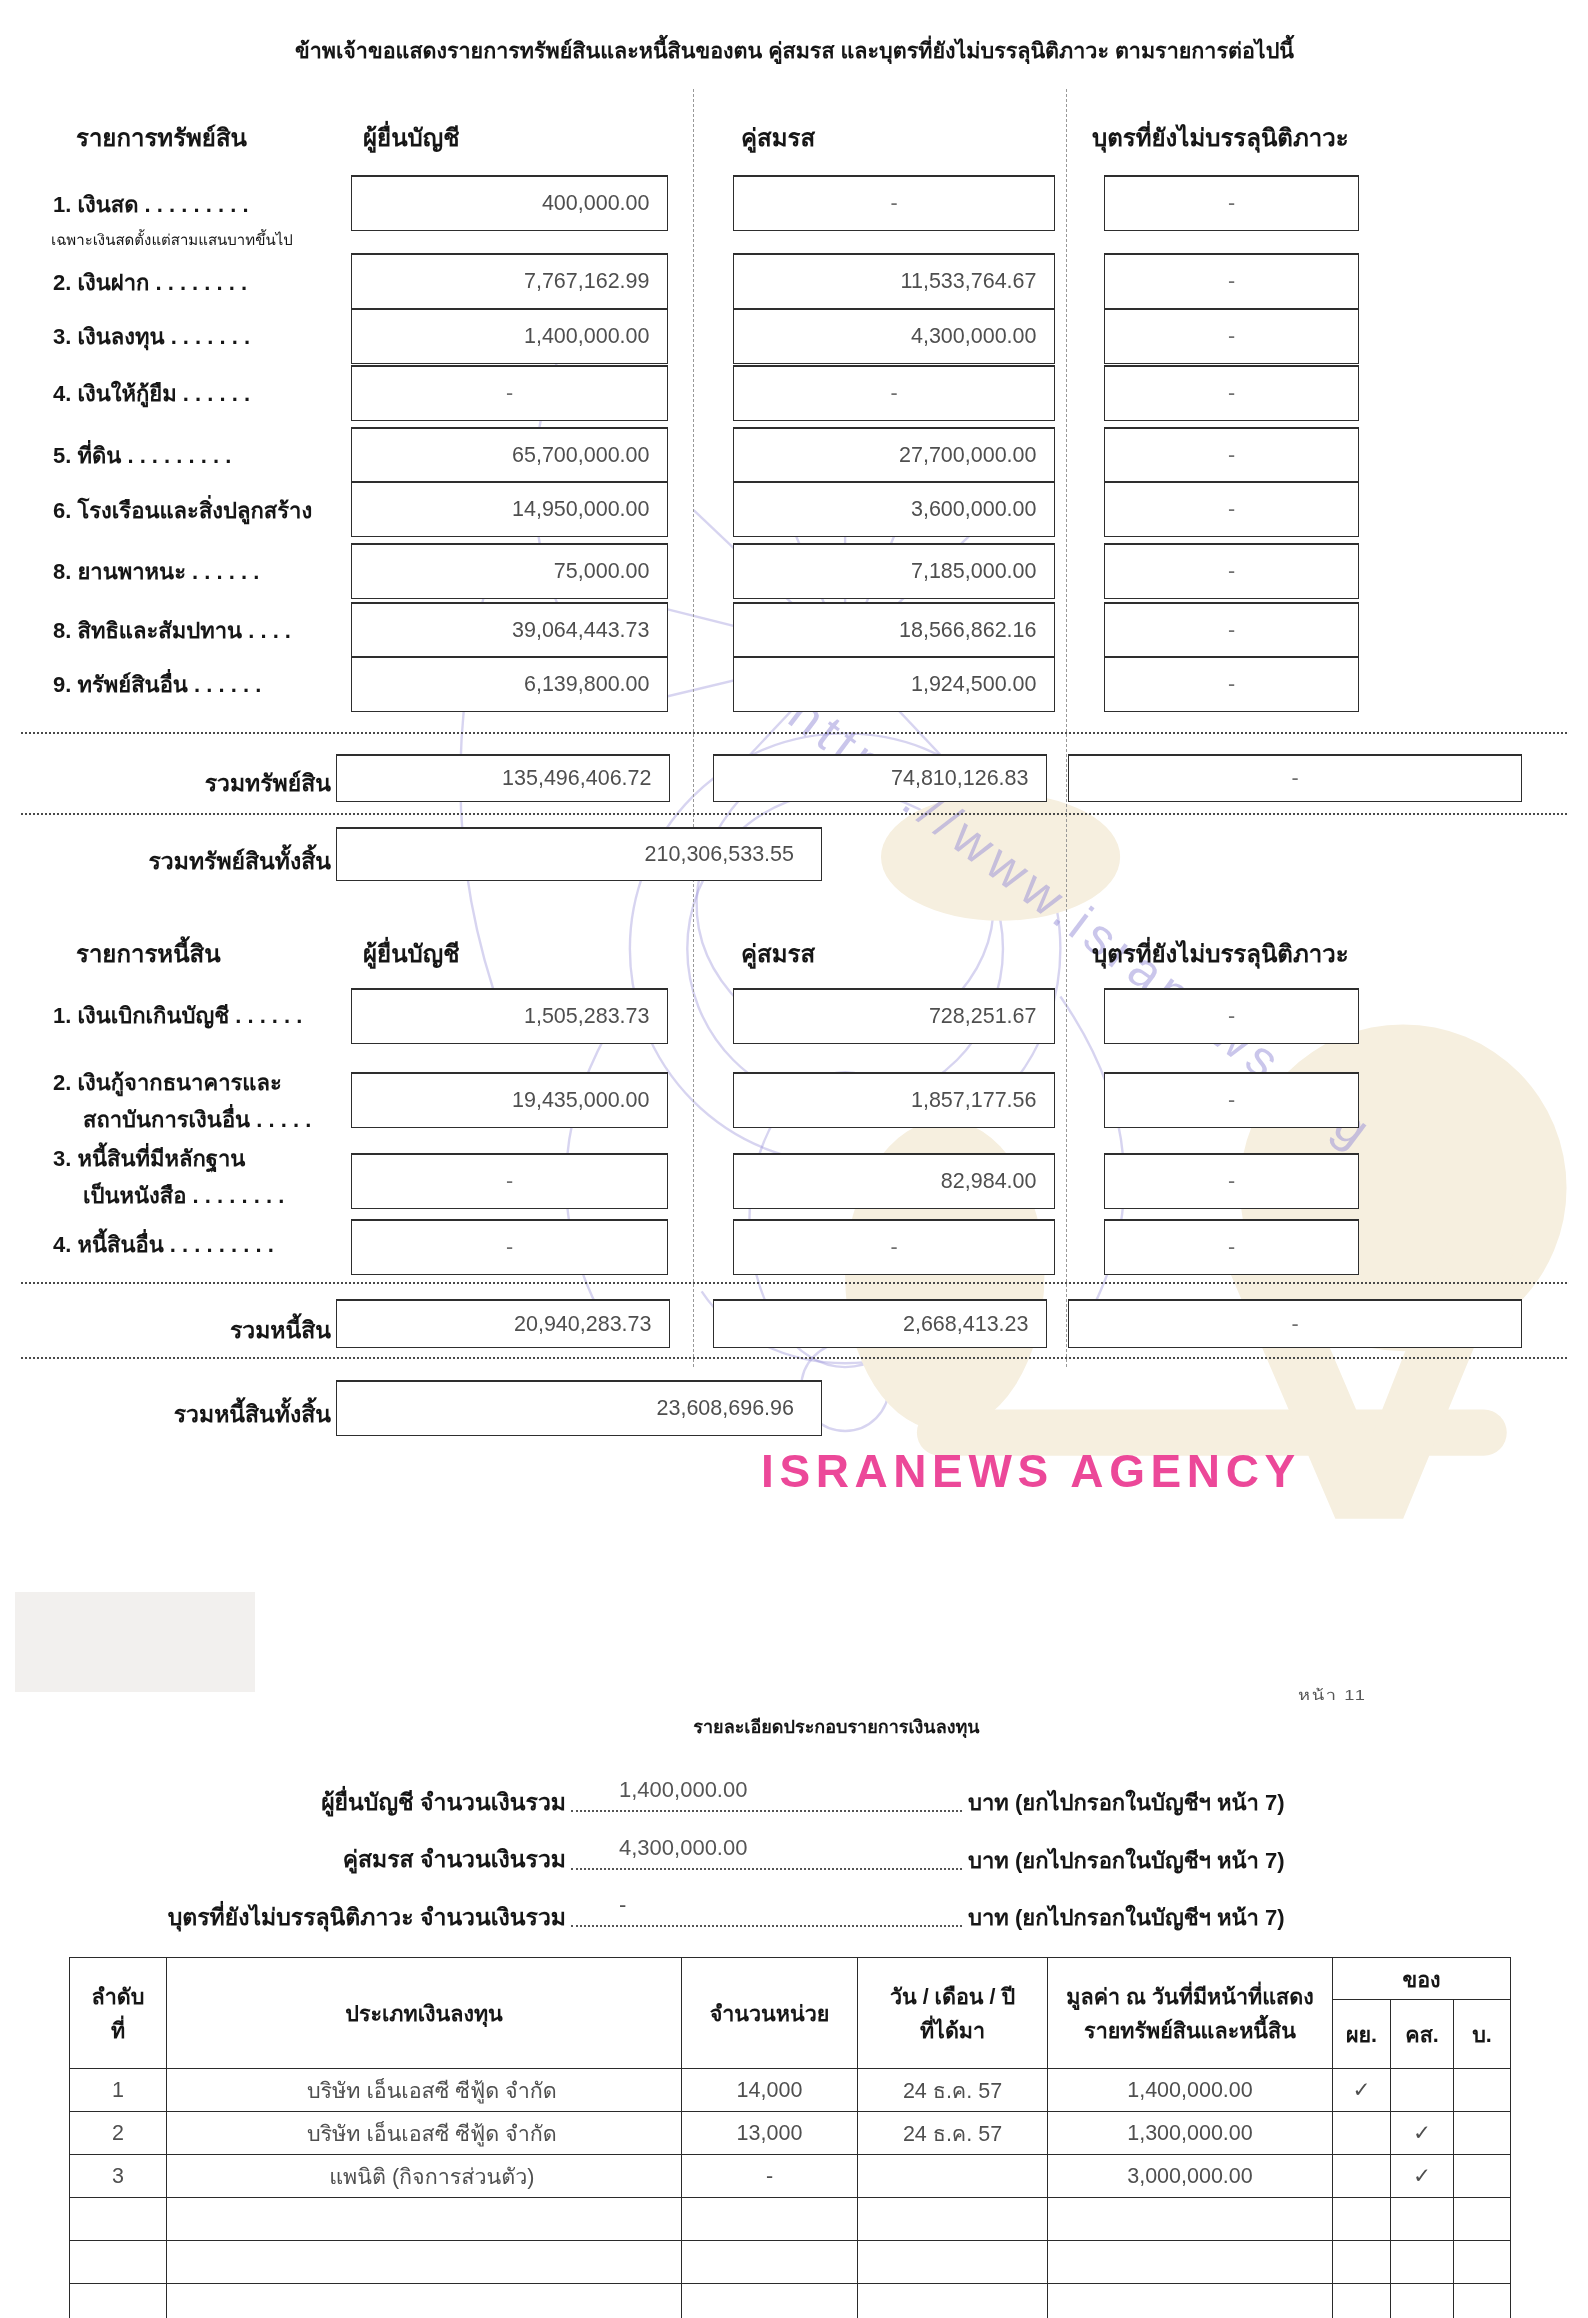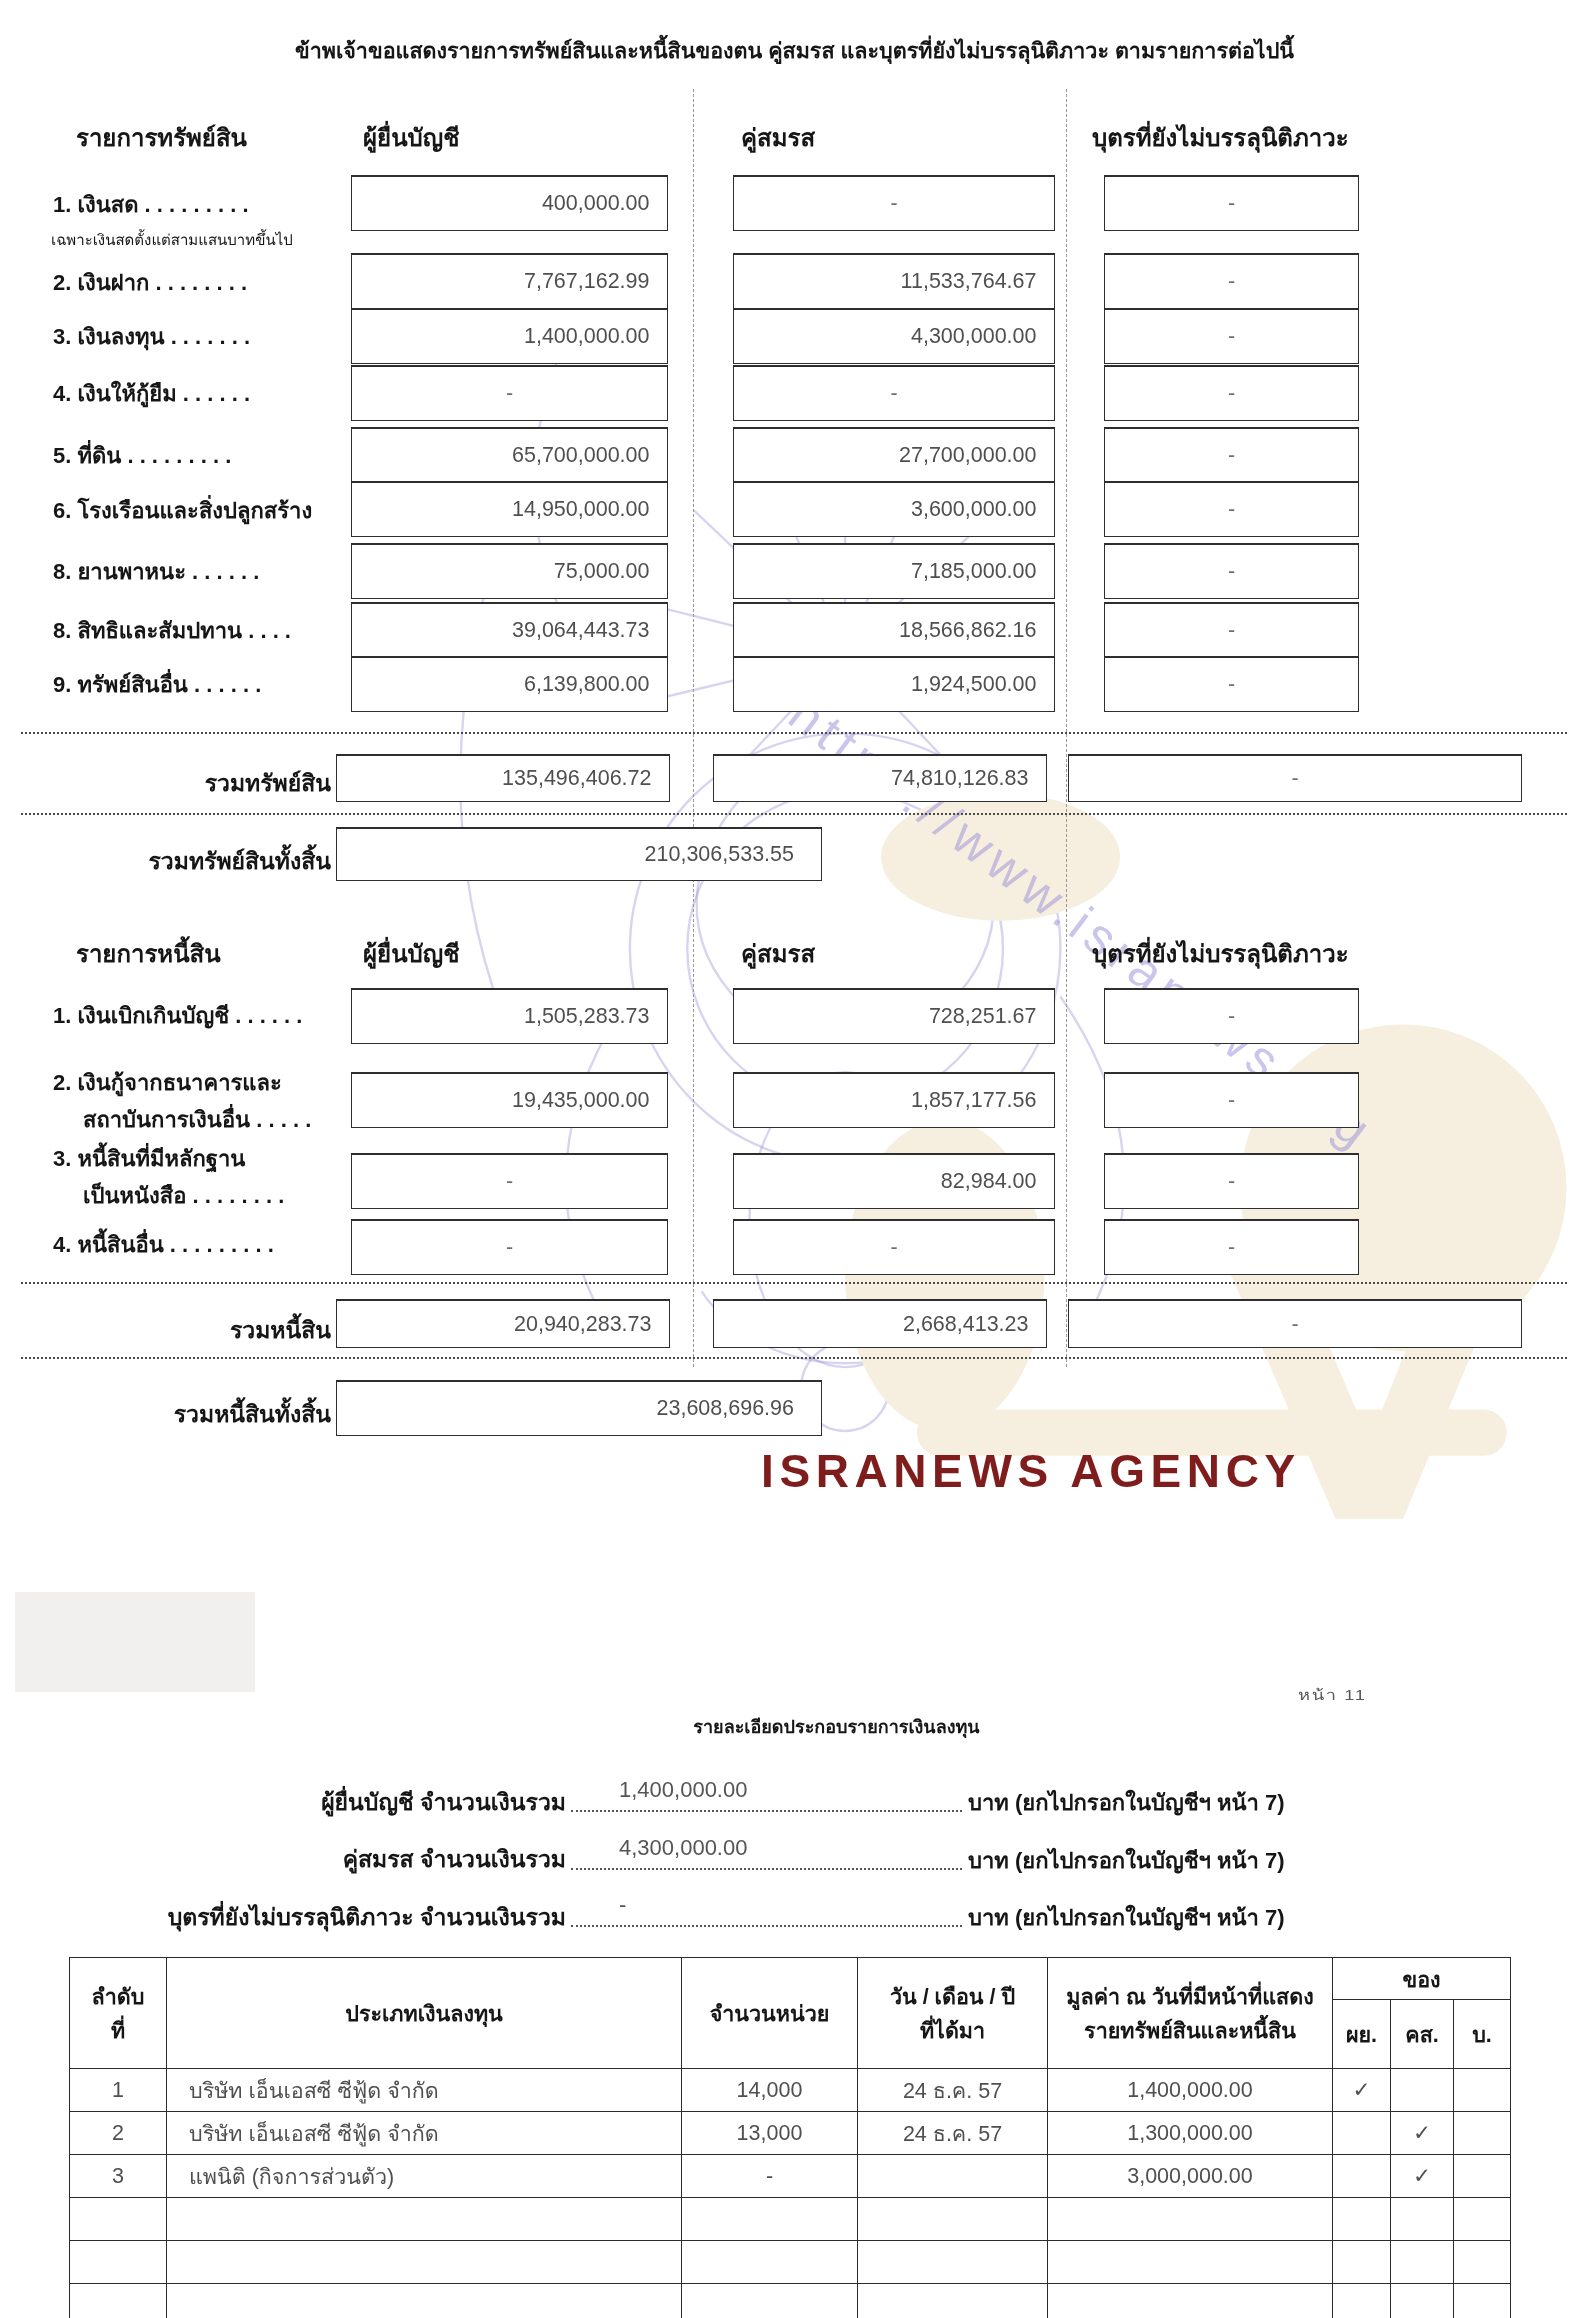--- a/index.html
+++ b/index.html
@@ -1,20 +1,20 @@
 <!DOCTYPE html>
 <html style="font-size:12.8px"><head>
 <meta charset="utf-8">
 <style>
   html,body{margin:0;padding:0;background:#888;}
   .page{position:relative;width:1589px;height:2319px;background:#ffffff;overflow:hidden;
         font-family:"Liberation Sans",sans-serif;color:#161616;}
   .wm-svg{position:absolute;left:0;top:0;z-index:0;}
   .agency{position:absolute;left:761px;top:1444px;font-size:46px;letter-spacing:5.6px;
-          color:#7f1d1d;z-index:0;font-weight:bold;}
+          color:#ec4899;z-index:0;font-weight:bold;}
   .greyblock{position:absolute;left:15px;top:1592px;width:240px;height:100px;background:#f2f0ee;z-index:1;}
   .dochead{position:absolute;left:0;top:33px;width:1589px;text-align:center;font-size:21.5px;
            font-weight:bold;z-index:2;}
   .vdash{position:absolute;top:89px;height:1278px;border-left:1.6px dashed #999;z-index:0;}
   .hdash{position:absolute;left:21px;width:1546px;height:0;border-top:2.4px dotted #4a4a4a;z-index:1;}
   .colhead{position:absolute;font-size:24px;font-weight:bold;z-index:2;white-space:nowrap;}
   .rowlabel{position:absolute;left:53px;font-size:22px;font-weight:bold;z-index:2;white-space:nowrap;}
   .sublabel{position:absolute;left:83px;font-size:22px;font-weight:bold;z-index:2;white-space:nowrap;}
   .note{position:absolute;left:51px;font-size:15px;z-index:2;white-space:nowrap;}
   .totlabel{position:absolute;font-size:23px;font-weight:bold;text-align:right;z-index:2;}
@@ -29,21 +29,21 @@
             font-weight:bold;z-index:2;}
   .sumlabel{position:absolute;left:120px;width:446px;text-align:right;font-size:23px;font-weight:bold;z-index:2;}
   .sumvalue{position:absolute;left:571px;width:391px;height:35px;border-bottom:2.4px dotted #555;
             font-size:22px;color:#555;padding-left:48px;box-sizing:border-box;z-index:2;}
   .sumsuffix{position:absolute;left:968px;font-size:22px;font-weight:bold;z-index:2;white-space:nowrap;}
   table.inv{position:absolute;left:69px;top:1957px;border-collapse:collapse;table-layout:fixed;
             width:1441px;z-index:2;background:#fff;}
   table.inv th,table.inv td{border:1.6px solid #2b2b2b;font-size:21.5px;overflow:hidden;}
   table.inv th{font-weight:bold;padding:3.2px 4.8px;}
   table.inv td{height:42px;padding:0 6.4px;color:#4f4f4f;}
-  .td-c{text-align:center;} .td-l{text-align:left;padding-left:22px !important;margin-left:13px;}
+  .td-c{text-align:center;} .td-l{text-align:center;padding-left:22px !important;margin-left:13px;}
   .check{font-size:25.5px;color:#222;text-align:center;}
 </style>
 </head>
 <body>
 
 <div class="page">
 
   <svg class="wm-svg" width="1589" height="2319" viewBox="0 0 1993 2909">
     <g stroke="rgba(150,142,215,0.38)" stroke-width="3" fill="none">
       <g>

